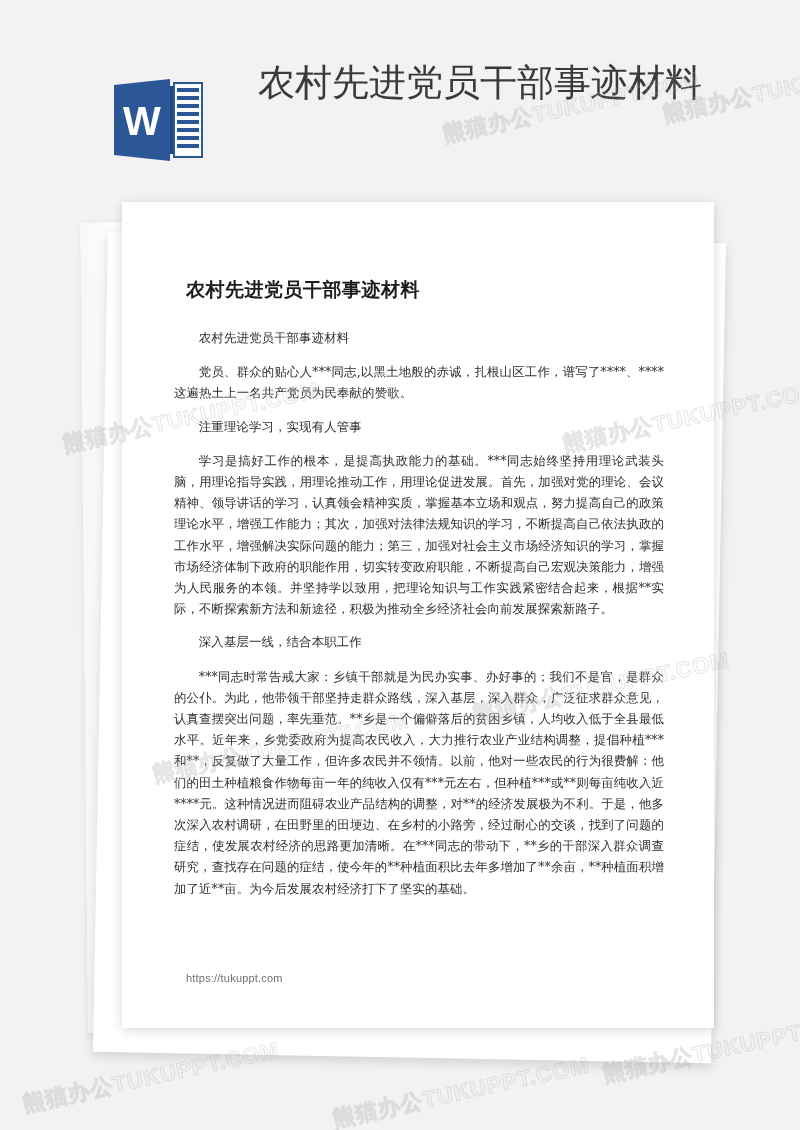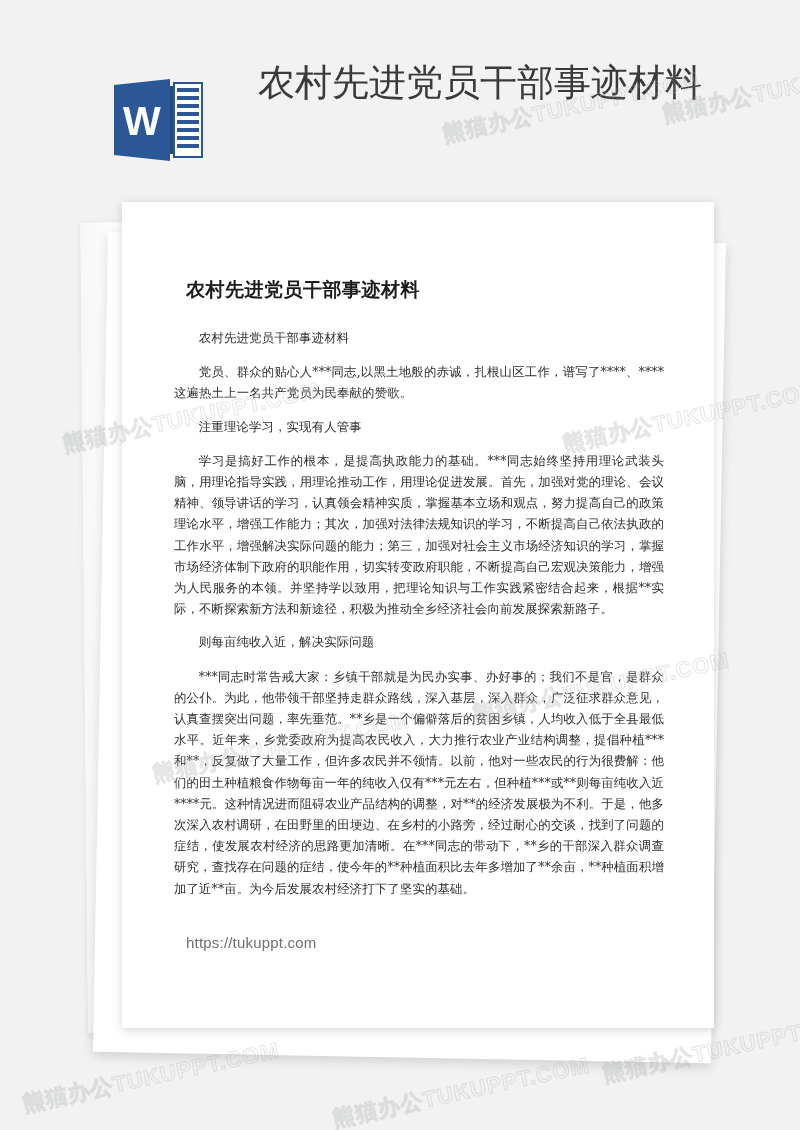--- a/index.html
+++ b/index.html
@@ -97,23 +97,23 @@
     line-height:21.2px;
     text-align:justify;
     margin:0 0 12px 0;
     color:#2e2e2e;
     letter-spacing:0.15px;
   }
   .para.indent{ text-indent:2em; }
   .para.sub{ text-indent:2em; margin-bottom:13px; }
   .para.head{ text-indent:2em; margin-bottom:13px; }
   #doc-footer{
-    position:absolute;left:64px;top:732px;
+    position:absolute;left:64px;top:770px;
     font-family:"Liberation Sans", sans-serif;
-    font-size:15px;
+    font-size:11px;
     color:#6f6f6f;
     letter-spacing:0.2px;
   }
 </style>
 </head>
 <body>
 
 <div id="paper-stack">
   <div class="sheet" id="sheet-back-left"></div>
   <div class="sheet" id="sheet-back-bottom"></div>
@@ -145,21 +145,21 @@
   <div id="doc-heading">农村先进党员干部事迹材料</div>
 </div>
 
 <div id="doc-content">
   <div id="doc-title">农村先进党员干部事迹材料</div>
   <div id="body-blocks">
       <p class="para sub">农村先进党员干部事迹材料</p>
       <p class="para indent">党员、群众的贴心人***同志,以黑土地般的赤诚，扎根山区工作，谱写了****、****这遍热土上一名共产党员为民奉献的赞歌。</p>
       <p class="para head">注重理论学习，实现有人管事</p>
       <p class="para indent">学习是搞好工作的根本，是提高执政能力的基础。***同志始终坚持用理论武装头脑，用理论指导实践，用理论推动工作，用理论促进发展。首先，加强对党的理论、会议精神、领导讲话的学习，认真领会精神实质，掌握基本立场和观点，努力提高自己的政策理论水平，增强工作能力；其次，加强对法律法规知识的学习，不断提高自己依法执政的工作水平，增强解决实际问题的能力；第三，加强对社会主义市场经济知识的学习，掌握市场经济体制下政府的职能作用，切实转变政府职能，不断提高自己宏观决策能力，增强为人民服务的本领。并坚持学以致用，把理论知识与工作实践紧密结合起来，根据**实际，不断探索新方法和新途径，积极为推动全乡经济社会向前发展探索新路子。</p>
-      <p class="para head">则每亩纯收入近，解决实际问题</p>
+      <p class="para head">深入基层一线，结合本职工作</p>
       <p class="para indent">***同志时常告戒大家：乡镇干部就是为民办实事、办好事的；我们不是官，是群众的公仆。为此，他带领干部坚持走群众路线，深入基层，深入群众，广泛征求群众意见，认真查摆突出问题，率先垂范。**乡是一个偏僻落后的贫困乡镇，人均收入低于全县最低水平。近年来，乡党委政府为提高农民收入，大力推行农业产业结构调整，提倡种植***和**，反复做了大量工作，但许多农民并不领情。以前，他对一些农民的行为很费解：他们的田土种植粮食作物每亩一年的纯收入仅有***元左右，但种植***或**则每亩纯收入近****元。这种情况进而阻碍农业产品结构的调整，对**的经济发展极为不利。于是，他多次深入农村调研，在田野里的田埂边、在乡村的小路旁，经过耐心的交谈，找到了问题的症结，使发展农村经济的思路更加清晰。在***同志的带动下，**乡的干部深入群众调查研究，查找存在问题的症结，使今年的**种植面积比去年多增加了**余亩，**种植面积增加了近**亩。为今后发展农村经济打下了坚实的基础。</p>
     </div>
   <div id="doc-footer">https://tukuppt.com</div>
 </div>
 
 <div id="watermark-layer">
     <div class="wm" style="left: 440px; top: 120px; font-size: 22px; transform: rotate(-12deg);">熊猫办公TUKUPPT.COM</div>
     <div class="wm" style="left: 660px; top: 100px; font-size: 22px; transform: rotate(-12deg);">熊猫办公TUKUPPT.COM</div>
     <div class="wm" style="left: 60px; top: 430px; font-size: 22px; transform: rotate(-12deg);">熊猫办公TUKUPPT.COM</div>
     <div class="wm" style="left: 560px; top: 430px; font-size: 22px; transform: rotate(-12deg);">熊猫办公TUKUPPT.COM</div>

